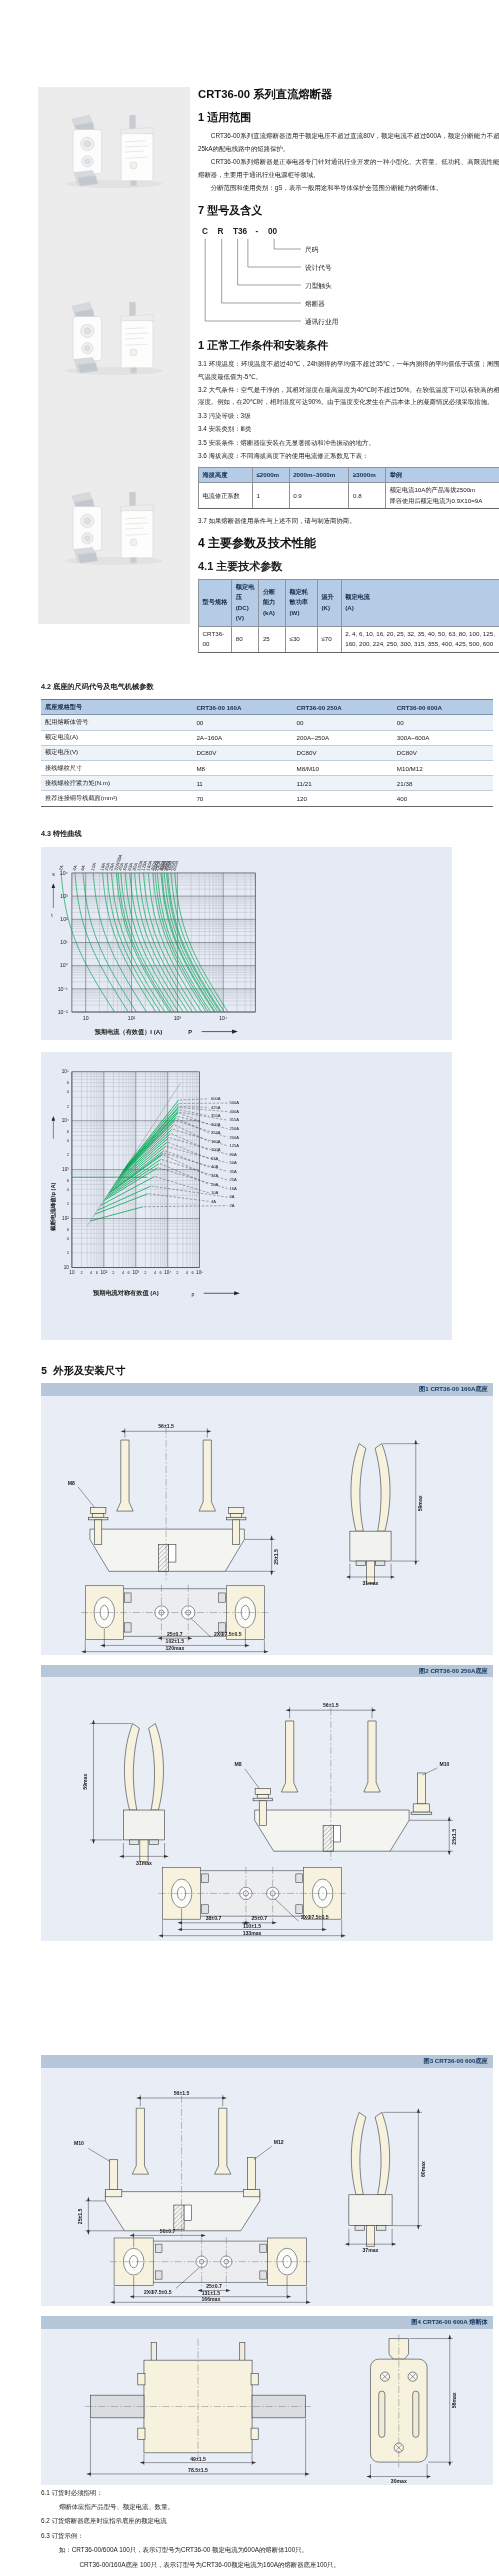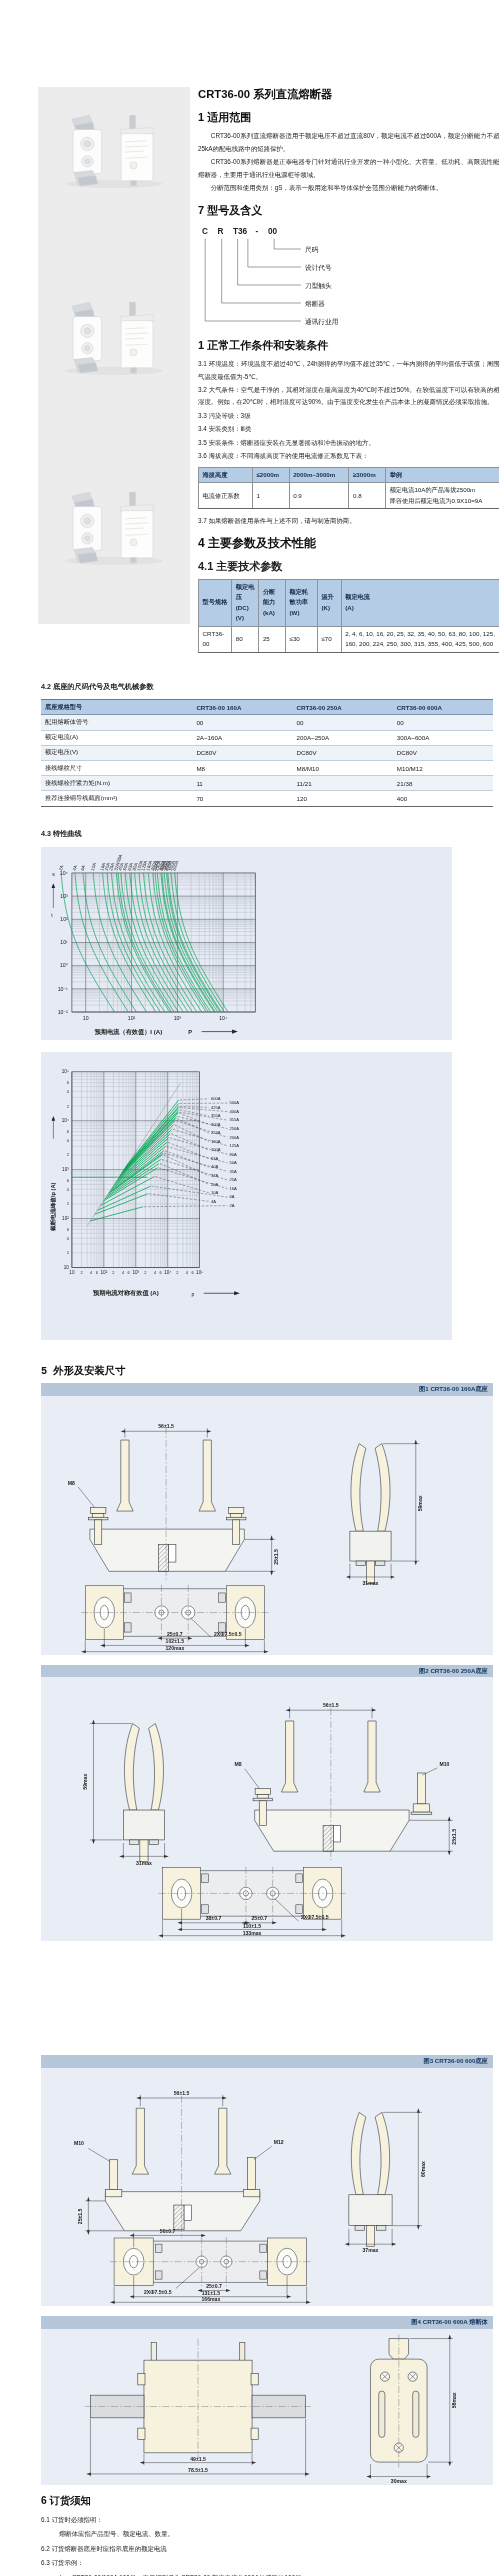--- a/index.html
+++ b/index.html
@@ -996,21 +996,20 @@
       <line x1="640" y1="262" x2="640" y2="290"></line>
         <line x1="750" y1="262" x2="750" y2="290"></line>
       <line x1="640" y1="286" x2="750" y2="286" marker-start="url(#f4a)" marker-end="url(#f4b)"></line>
     </g>
     <text class="dim-t" x="807" y="138" transform="rotate(-90 807,138)" text-anchor="middle">58max</text>
     <text class="dim-t" x="695" y="298" text-anchor="middle">30max</text>
   </svg>
 </div>
 
 <div class="order">
-  <h2 class="sec s6">6 订货须知</h2>
   <p>6.1 订货时必须指明：</p>
   <p class="i1">熔断体应指产品型号、额定电流、数量。</p>
   <p>6.2 订货熔断器底座时应指示底座的额定电流</p>
   <p>6.3 订货示例：</p>
   <p class="i1">如：CRT36-00/600A  100只，表示订型号为CRT36-00 额定电流为600A的熔断体100只。</p>
   <p class="i2">CRT36-00/160A底座  100只，表示订型号为CRT36-00额定电流为160A的熔断器底座100只。</p>
 </div>
 
 
 </body></html>

